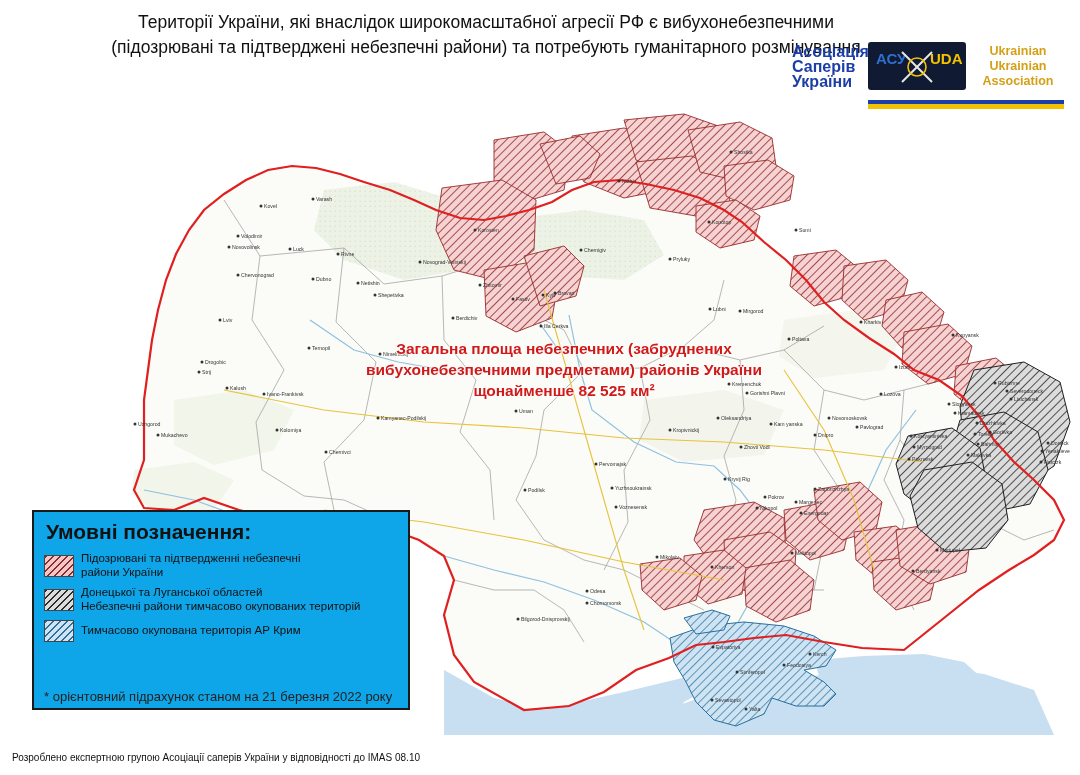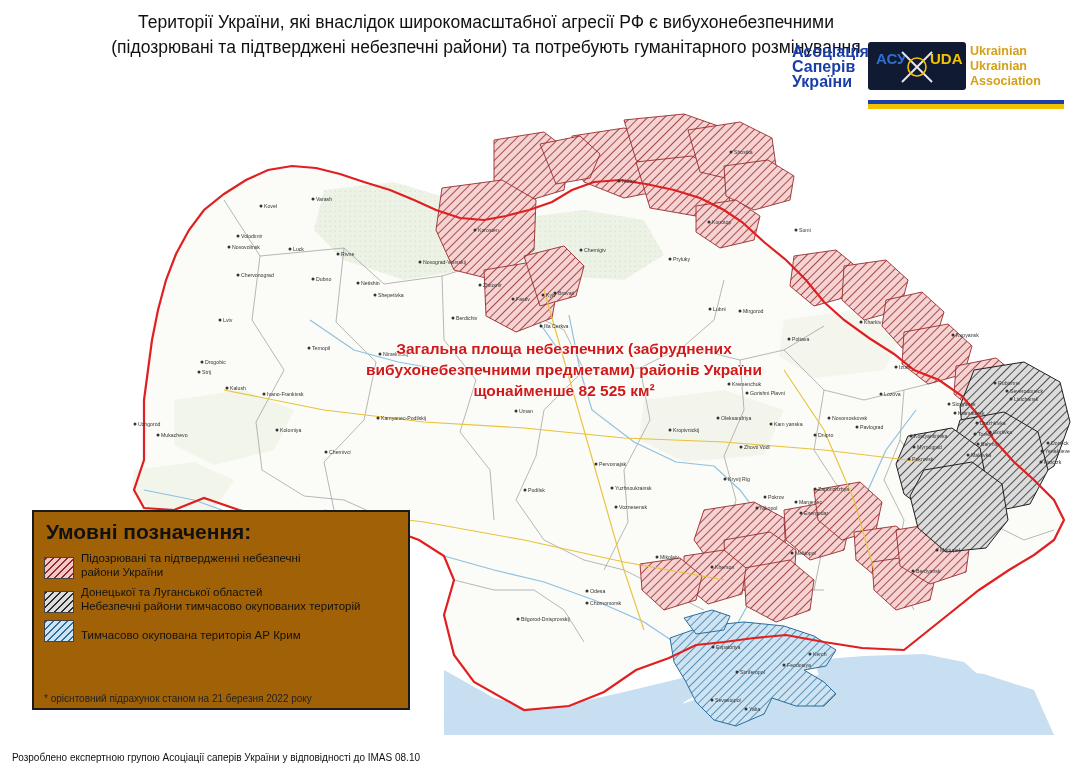--- a/index.html
+++ b/index.html
@@ -62,34 +62,34 @@
     pointer-events: none;
   }
 
   
   .legend {
     position: absolute;
     left: 8px;
     top: 440px;
     width: 378px;
     height: 200px;
-    background: #a16207;
+    background: #0ea5e9;
     border: 2px solid #1a1a1a;
     box-sizing: border-box;
     padding: 6px 8px 4px 8px;
   }
   .legend-title {
     font-size: 21px;
     font-weight: 600;
     margin: 2px 0 8px 4px;
     color: #111;
   }
   .legend-row {
     display: flex;
-    align-items: flex-end;
+    align-items: center;
     margin-bottom: 7px;
   }
   .legend-swatch {
     width: 30px;
     height: 22px;
     flex: 0 0 30px;
     margin-right: 7px;
     margin-left: 2px;
     border: 1px solid #444;
     box-sizing: border-box;
@@ -108,21 +108,21 @@
   }
   .legend-label {
     font-size: 11.5px;
     line-height: 13.5px;
     color: #111;
   }
   .legend-note {
     position: absolute;
     left: 10px;
     bottom: 4px;
-    font-size: 10px;
+    font-size: 13px;
     color: #222;
   }
 
   
   .footer {
     position: absolute;
     left: 12px;
     bottom: 12px;
     font-size: 10px;
     color: #111;
@@ -149,21 +149,21 @@
   }
   .logo-right {
     position: absolute;
     right: 0;
     top: 6px;
     width: 96px;
     color: #d4a017;
     font-weight: bold;
     font-size: 12.5px;
     line-height: 15px;
-    text-align: left;
+    text-align: center;
   }
   .logo-emblem {
     position: absolute;
     left: 92px;
     top: 4px;
     width: 98px;
     height: 58px;
   }
   .logo-bar {
     position: absolute;

